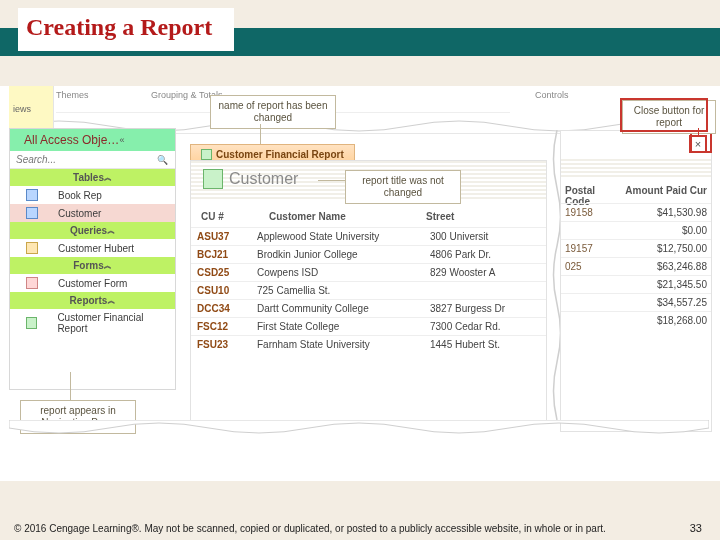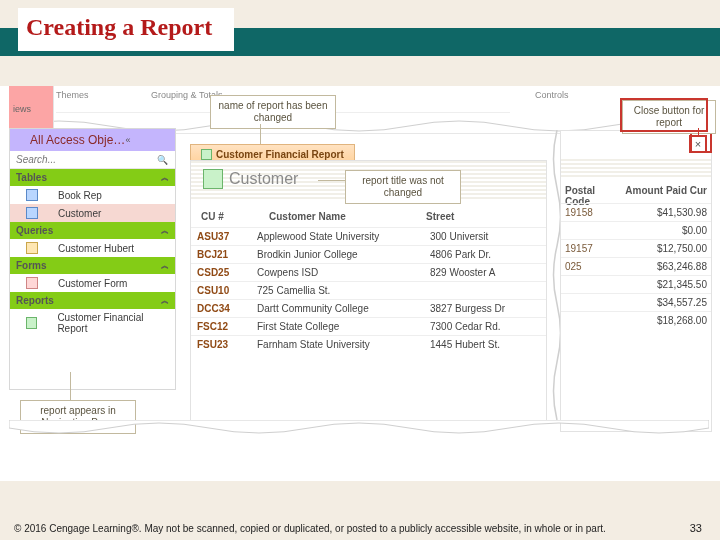--- a/index.html
+++ b/index.html
@@ -1,24 +1,24 @@
 <!DOCTYPE html>
 <html><head>
 <meta charset="utf-8">
 <style>
   html,body{margin:0;padding:0;width:720px;height:540px;background:#f3ede3;font-family:"Segoe UI",Arial,sans-serif;overflow:hidden}
   .titlebar-bg{position:absolute;left:0;top:28px;width:720px;height:28px;background:#0f6766}
   .title-box{position:absolute;left:18px;top:8px;background:#fff;padding:6px 22px 10px 8px;font-family:Georgia,"Times New Roman",serif;font-weight:700;color:#b41a1a;font-size:24px}
   .figure{position:absolute;left:0;top:86px;width:720px;height:395px;background:#fff}
   .nav{position:absolute;left:9px;top:100px;width:165px;height:260px;border:1px solid #d8d8d8;background:#fff;font-size:10px;color:#3b3b3b}
-  .nav-hdr{background:#c4b5fd;padding:4px 20px;font-size:12px;color:#8a2a2a;display:flex;align-items:center;}
+  .nav-hdr{background:#86efac;padding:4px 14px;font-size:12px;color:#8a2a2a;display:flex;align-items:center;}
   .nav-hdr .ch{font-size:9px;color:#555}
   .nav-search{display:flex;align-items:center;gap:20px;padding:3px 6px;border-bottom:1px solid #e6e6e6;color:#777}
   .nav-search .mag{font-size:9px}
-  .nav-sec{background:#84cc16;padding:3px 6px;font-weight:600;color:#555;display:flex;justify-content:space-between}
+  .nav-sec{background:#bef264;padding:3px 6px;font-weight:600;color:#555;display:flex;justify-content:center}
   .nav-item{padding:3px 6px 3px 16px;display:flex;align-items:center;gap:20px}
   .nav-item.sel{background:#f6d8d2}
   .ico-tbl{width:10px;height:10px;background:#b9d6ff;border:1px solid #5a89c8}
   .ico-qry{width:10px;height:10px;background:#ffe7b3;border:1px solid #caa64a}
   .ico-frm{width:10px;height:10px;background:#ffd7d7;border:1px solid #cf8585}
   .ico-rep{width:10px;height:10px;background:#c9f2c9;border:1px solid #6bb56b}
   .report{position:absolute;left:190px;top:160px;width:355px;height:260px;background:#fff;border:1px solid #e2e2e2;font-size:10px}
   .tab{position:absolute;left:190px;top:144px;height:18px;padding:0 10px;background:linear-gradient(#ffe2c1,#ffd29c);border:1px solid #e0b47e;border-bottom:none;font-size:10px;font-weight:600;color:#7a4612;display:flex;align-items:center;gap:4px}
   .rep-shade{position:absolute;left:0;right:0;top:0;height:40px;background:repeating-linear-gradient(#f1efe8,#f1efe8 2px,#fff 2px,#fff 4px)}
   .rep-title{position:absolute;left:12px;top:8px;display:flex;align-items:center;gap:6px}
@@ -38,21 +38,21 @@
   .right .rrows{position:absolute;left:0;right:0;top:72px}
   .rrow{display:flex;padding:3px 4px;border-top:1px solid #eee}
   .rrow .pc{width:50px;color:#7a5a3a}.rrow .ap{flex:1;text-align:right;color:#444}
   .callout{position:absolute;background:#fff;border:1px solid #c2b99e;padding:4px 7px;font-size:10px;color:#5a533f;text-align:center;line-height:1.2}
   .cl-line{position:absolute;background:#c2b99e}
   .co-redbox{position:absolute;border:2px solid #c9362e}
   .wave{position:absolute;left:9px;width:700px;height:20px}
   .wave svg{width:100%;height:100%;display:block}
   .sidecut{position:absolute;top:86px;bottom:59px;width:18px}
   .sidecut svg{width:100%;height:100%}
-  .corner{position:absolute;left:9px;top:86px;width:40px;height:36px;background:#fca5a5;border-right:1px solid #e4e4e4;border-bottom:1px solid #e4e4e4;font-size:9px;color:#666;padding-left:4px;padding-top:18px}
+  .corner{position:absolute;left:9px;top:86px;width:40px;height:36px;background:#fef9c3;border-right:1px solid #e4e4e4;border-bottom:1px solid #e4e4e4;font-size:9px;color:#666;padding-left:4px;padding-top:18px}
   .ribbon-hint{position:absolute;top:86px;left:56px;right:210px;height:22px;border-bottom:1px solid #eee;font-size:9px;color:#888;padding-top:4px;}
   .ribbon-hint span{margin-right:60px}
   .footer{position:absolute;left:14px;bottom:6px;font-size:10px;color:#222}
   .pagenum{position:absolute;right:18px;bottom:6px;font-size:11px;color:#222}
 </style>
 </head>
 <body>
 
 <div class="titlebar-bg"></div>
 <div class="title-box">Creating a Report</div>

